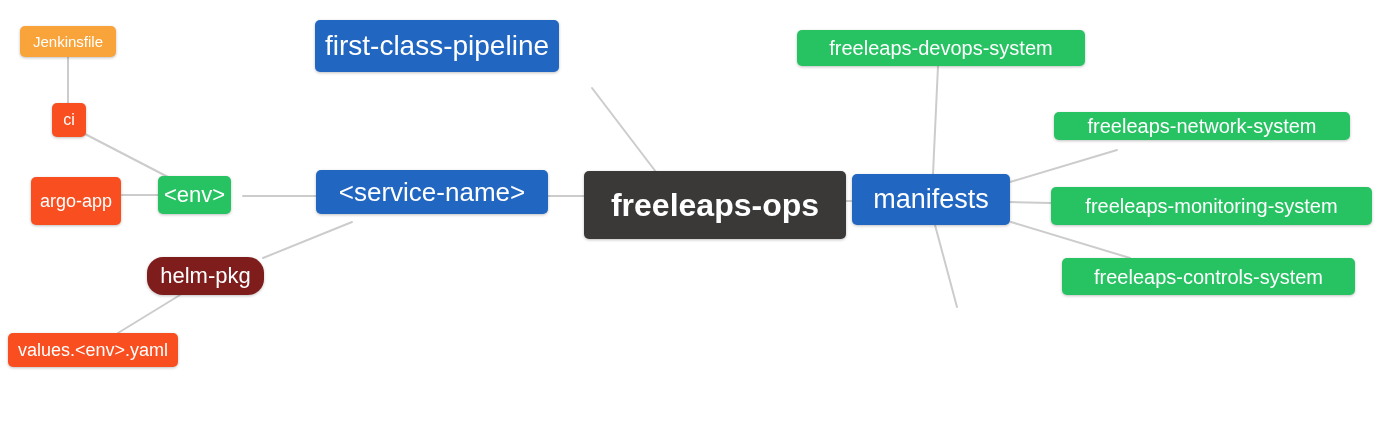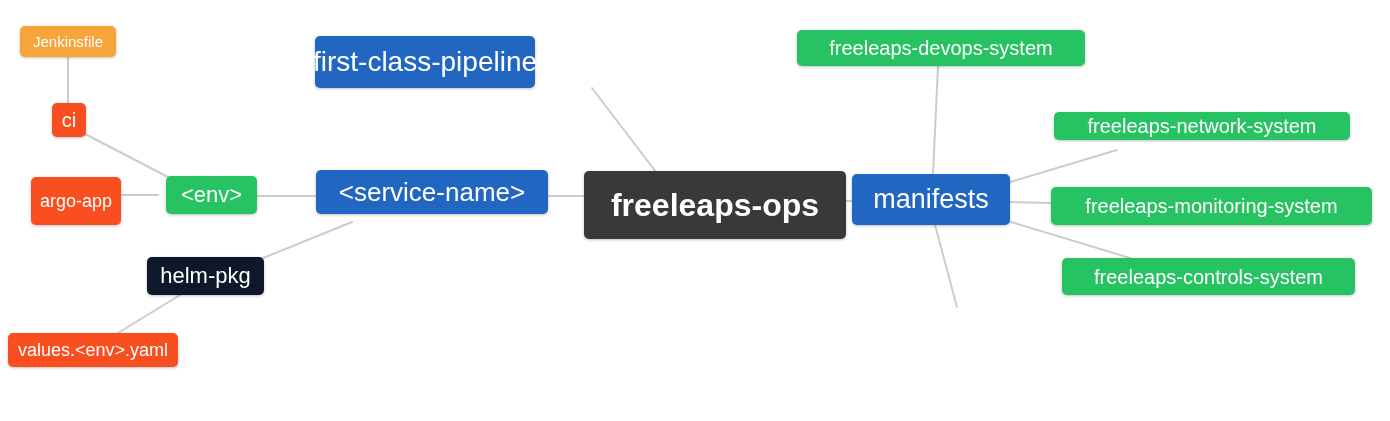--- a/index.html
+++ b/index.html
@@ -40,26 +40,26 @@
     <line x1="548" y1="196" x2="584" y2="196" style="stroke: rgb(204, 204, 204);"></line>
     <line x1="843" y1="201" x2="855" y2="201" style="stroke: rgb(204, 204, 204);"></line>
     <line x1="933" y1="174" x2="938" y2="66" style="stroke: rgb(204, 204, 204);"></line>
     <line x1="1010" y1="182" x2="1117" y2="150" style="stroke: rgb(204, 204, 204);"></line>
     <line x1="1010" y1="202" x2="1051" y2="203" style="stroke: rgb(204, 204, 204);"></line>
     <line x1="1011" y1="222" x2="1130" y2="258" style="stroke: rgb(204, 204, 204);"></line>
     <line x1="935" y1="225" x2="957" y2="307" style="stroke: rgb(204, 204, 204);"></line>
   </svg>
 
   <div class="node" style="left: 20px; top: 26px; width: 96px; height: 31px; font-size: 15px; background-color: rgb(249, 164, 59);">Jenkinsfile</div>
-  <div class="node" style="left: 52px; top: 103px; width: 34px; height: 34px; font-size: 20px; background-color: rgb(249, 78, 31);">ci</div>
+  <div class="node" style="left: 52px; top: 103px; width: 34px; height: 34px; font-size: 16px; background-color: rgb(249, 78, 31);">ci</div>
   <div class="node" style="left: 31px; top: 177px; width: 90px; height: 48px; font-size: 18px; background-color: rgb(249, 78, 31);">argo-app</div>
-  <div class="node" style="left: 166px; top: 176px; width: 91px; height: 38px; font-size: 22px; background-color: rgb(39, 195, 99);">&lt;env&gt;</div>
-  <div class="node" style="left: 147px; top: 257px; width: 117px; height: 38px; font-size: 22px; background-color: #0f172a;">helm-pkg</div>
+  <div class="node" style="left: 158px; top: 176px; width: 73px; height: 38px; font-size: 22px; background-color: rgb(39, 195, 99);">&lt;env&gt;</div>
+  <div class="node" style="left: 147px; top: 257px; width: 117px; height: 38px; font-size: 22px; background-color: #7f1d1d; border-radius: 16px;">helm-pkg</div>
   <div class="node" style="left: 8px; top: 333px; width: 170px; height: 34px; font-size: 18px; background-color: rgb(249, 78, 31);">values.&lt;env&gt;.yaml</div>
-  <div class="node" style="left: 315px; top: 36px; width: 220px; height: 52px; font-size: 28px; background-color: rgb(33, 102, 192);">first-class-pipeline</div>
+  <div class="node" style="left: 315px; top: 20px; width: 244px; height: 52px; font-size: 28px; background-color: rgb(33, 102, 192);">first-class-pipeline</div>
   <div class="node" style="left: 316px; top: 170px; width: 232px; height: 44px; font-size: 26px; background-color: rgb(33, 102, 192);">&lt;service-name&gt;</div>
   <div class="node" style="left: 584px; top: 171px; width: 262px; height: 68px; font-size: 32px; background-color: rgb(59, 56, 56); font-weight: bold;">freeleaps-ops</div>
   <div class="node" style="left: 852px; top: 174px; width: 158px; height: 51px; font-size: 27px; background-color: rgb(33, 102, 192);">manifests</div>
   <div class="node" style="left: 797px; top: 30px; width: 288px; height: 36px; font-size: 20px; background-color: rgb(39, 195, 99);">freeleaps-devops-system</div>
   <div class="node" style="left: 1054px; top: 112px; width: 296px; height: 28px; font-size: 20px; background-color: rgb(39, 195, 99);">freeleaps-network-system</div>
   <div class="node" style="left: 1051px; top: 187px; width: 321px; height: 38px; font-size: 20px; background-color: rgb(39, 195, 99);">freeleaps-monitoring-system</div>
   <div class="node" style="left: 1062px; top: 258px; width: 293px; height: 37px; font-size: 20px; background-color: rgb(39, 195, 99);">freeleaps-controls-system</div>
 
 </div>
 

